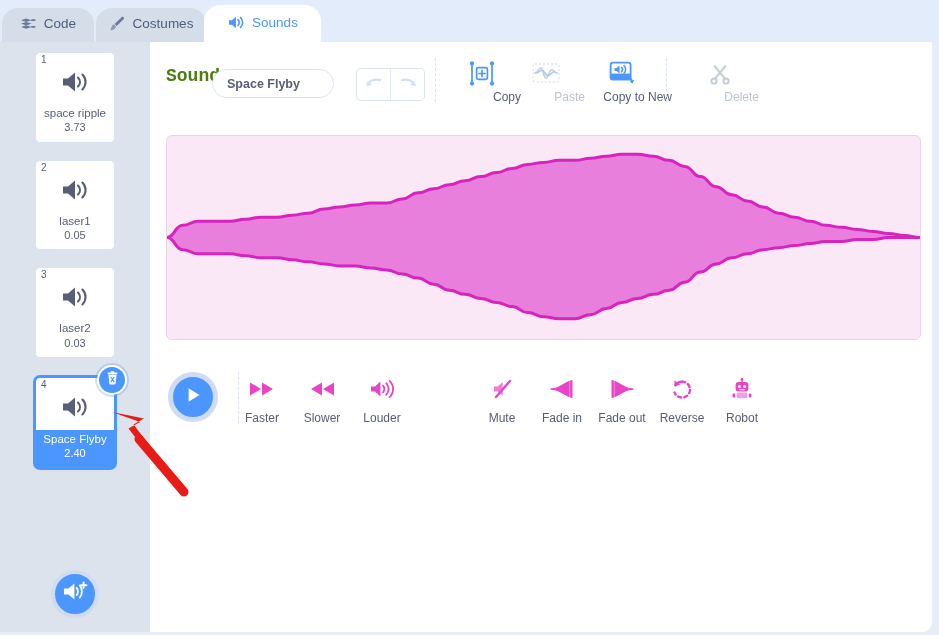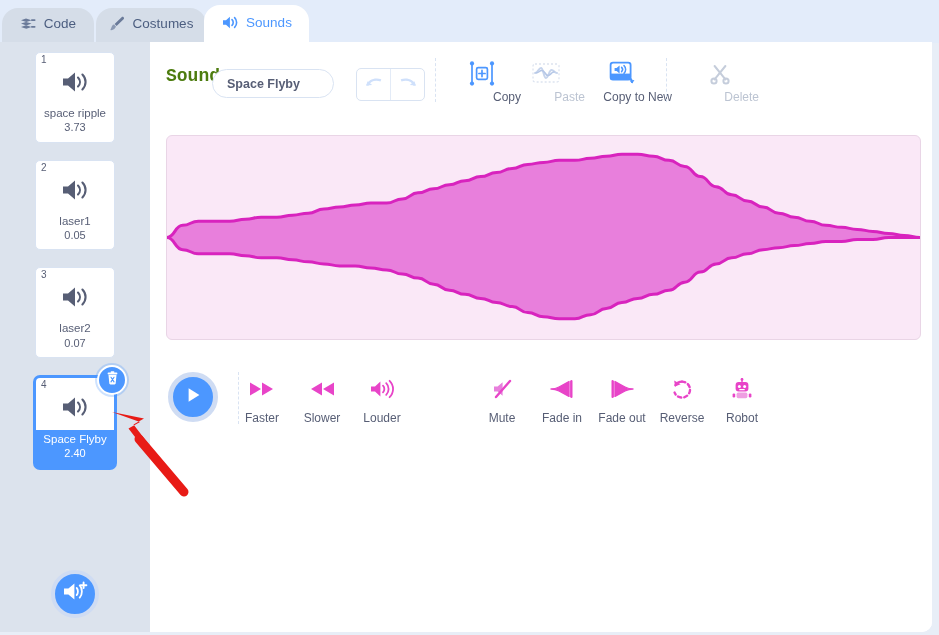--- a/index.html
+++ b/index.html
@@ -48,21 +48,21 @@
   .tab .tablabel { line-height: 1; }
   .tab.active {
     background: #ffffff;
     color: #4c97ff;
     top: 5px;
     height: 38px;
     z-index: 5;
   }
   #tab-code  { left: 2px;   width: 92px; }
   #tab-costumes { left: 96px; width: 110px; }
-  #tab-sounds   { left: 204px; width: 105px; justify-content: center; }
+  #tab-sounds   { left: 204px; width: 117px; justify-content: center; }
   .tab svg { display: block; flex: none; }
   .panel-clip {
     position: absolute;
     left: 0; top: 42px;
     width: 932px; height: 590px;
     background: #ffffff;
     border-bottom-right-radius: 10px;
     overflow: hidden;
   }
 
@@ -407,21 +407,21 @@
         <div class="sound-item">
           <span class="idx">3</span>
           <div class="thumb">
             <svg width="30" height="24" viewBox="0 0 30 24">
               <path d="M3 8.5 H8 L15 2.5 V21.5 L8 15.5 H3 Z" fill="#575e75"></path>
               <path d="M18 7.5 C20.6 10.1 20.6 13.9 18 16.5" stroke="#575e75" stroke-width="2.1" fill="none" stroke-linecap="round"></path>
               <path d="M22.4 4.6 C26.6 8.8 26.6 15.2 22.4 19.4" stroke="#575e75" stroke-width="2.1" fill="none" stroke-linecap="round"></path>
             </svg>
           </div>
           <div class="sname">laser2</div>
-          <div class="sdur">0.07</div>
+          <div class="sdur">0.03</div>
         </div>
 
         <div class="sound-item selected">
           <div class="delete-badge">
             <span>
               <svg width="13" height="14" viewBox="0 0 13 14">
                 <rect x="1.6" y="1.6" width="9.8" height="1.9" rx="0.9" fill="#ffffff"></rect>
                 <rect x="4.6" y="0.2" width="3.8" height="1.8" rx="0.8" fill="#ffffff"></rect>
                 <path d="M2.5 4.1 H10.5 L9.7 12.3 C9.65 13 9.2 13.4 8.6 13.4 H4.4 C3.8 13.4 3.35 13 3.3 12.3 Z" fill="#ffffff"></path>
                 <path d="M5 6.3 L8 10.9 M8 6.3 L5 10.9" stroke="#4c97ff" stroke-width="1.1" stroke-linecap="round"></path>

